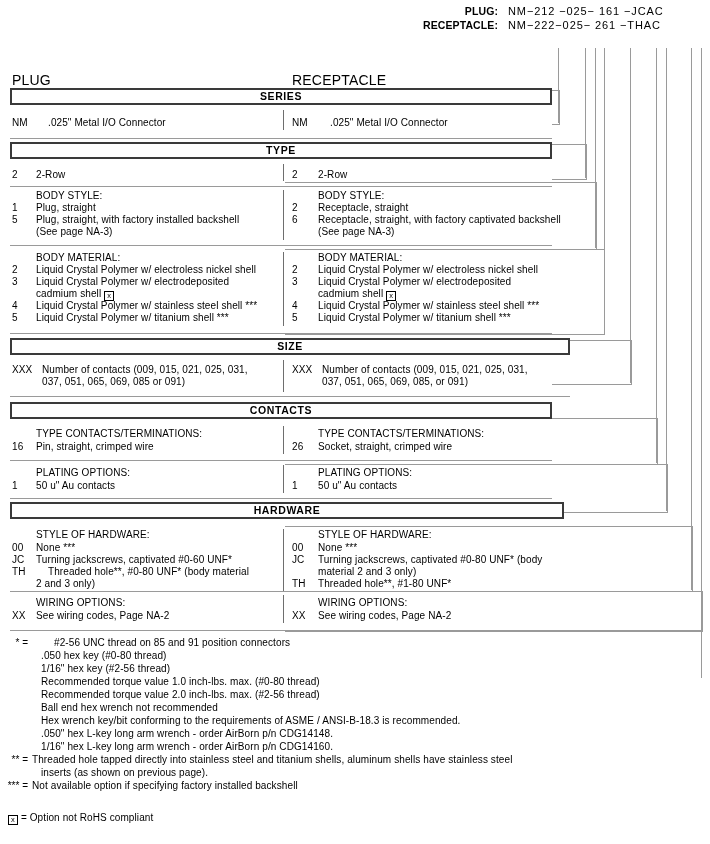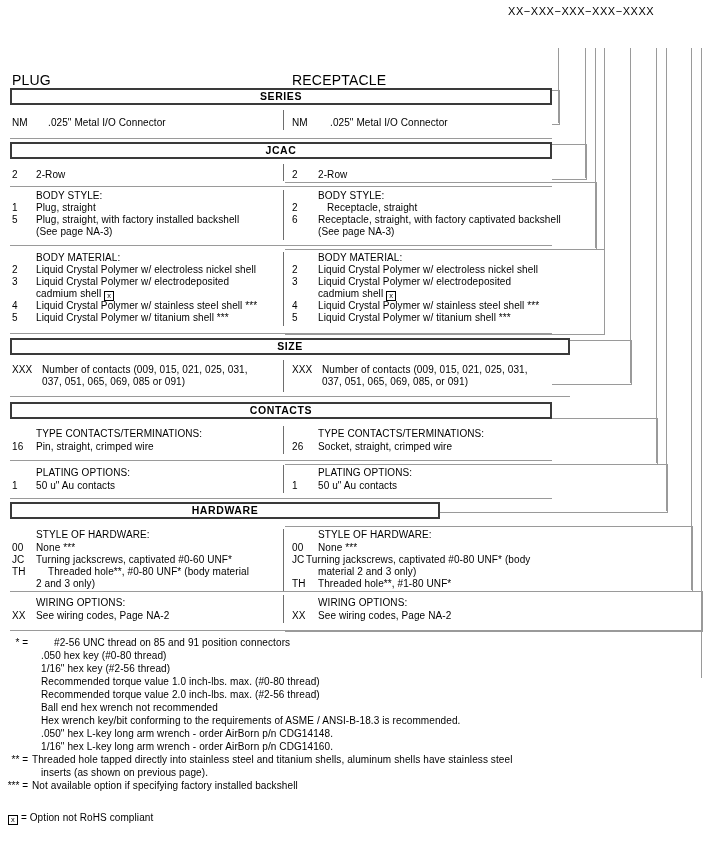--- a/index.html
+++ b/index.html
@@ -131,22 +131,26 @@
     text-align: right;
     font-size: 10px;
     line-height: 12.6px;
   }
 </style>
 </head>
 <body>
 
 <div id="pn-header">
   <div class="pn-row">
-    <div class="pn-label"></div>
-    <div class="pn-value mask">XX−XXX−XXX−XXX−XXXX</div>
+    <div class="pn-label">PLUG:</div>
+    <div class="pn-value">NM−212 −025− 161 −JCAC</div>
+  </div>
+  <div class="pn-row">
+    <div class="pn-label">RECEPTACLE:</div>
+    <div class="pn-value">NM−222−025− 261 −THAC</div>
   </div>
 </div>
 
 <div class="leader" style="left:558px;  top:48px;  height:75px;"></div>
 
 <div class="leader" style="left:585px;  top:48px;  height:130px;"></div>
 <div class="leader" style="left:595px;  top:48px;  height:200px;"></div>
 <div class="leader" style="left:603.5px;top:48px;  height:285px;"></div>
 
 <div class="leader" style="left:630px;  top:48px;  height:335px;"></div>
@@ -174,39 +178,39 @@
   <span>SERIES</span>
 </div>
 <div class="opt" style="left:12px;  top:117px;">NM</div>
 <div class="opt" style="left:48px;  top:117px;">.025" Metal I/O Connector</div>
 <div class="vdiv" style="left:283px; top:110px; height:20px;"></div>
 <div class="opt" style="left:292px; top:117px;">NM</div>
 <div class="opt" style="left:330px; top:117px;">.025" Metal I/O Connector</div>
 <div class="sep" style="top:138px; width:542px;"></div>
 
 <div class="section-bar" style="top:142px; width:542px;">
-  <span>JCAC</span>
+  <span>TYPE</span>
 </div>
 <div class="opt" style="left:12px;  top:169px;">2</div>
 <div class="opt" style="left:36px;  top:169px;">2-Row</div>
 <div class="vdiv" style="left:283px; top:164px; height:17px;"></div>
 <div class="opt" style="left:292px; top:169px;">2</div>
 <div class="opt" style="left:318px; top:169px;">2-Row</div>
 <div class="sep" style="top:186px; width:542px;"></div>
 
 <div class="opt hdr" style="left:36px;  top:190px;">BODY STYLE:</div>
 <div class="opt" style="left:12px; top:202px;">1</div>
 <div class="opt" style="left:36px; top:202px;">Plug, straight</div>
 <div class="opt" style="left:12px; top:214px;">5</div>
 <div class="opt" style="left:36px; top:214px;">Plug, straight, with factory installed backshell</div>
 <div class="opt" style="left:36px; top:226px;">(See page NA-3)</div>
 <div class="vdiv" style="left:283px; top:190px; height:50px;"></div>
 <div class="opt hdr" style="left:318px; top:190px;">BODY STYLE:</div>
 <div class="opt" style="left:292px; top:202px;">2</div>
-<div class="opt" style="left:327px; top:202px;">Receptacle, straight</div>
+<div class="opt" style="left:318px; top:202px;">Receptacle, straight</div>
 <div class="opt" style="left:292px; top:214px;">6</div>
 <div class="opt" style="left:318px; top:214px;">Receptacle, straight, with factory captivated backshell</div>
 <div class="opt" style="left:318px; top:226px;">(See page NA-3)</div>
 <div class="sep" style="top:245px; width:542px;"></div>
 
 <div class="opt hdr" style="left:36px; top:252px;">BODY MATERIAL:</div>
 <div class="opt" style="left:12px; top:264px;">2</div>
 <div class="opt" style="left:36px; top:264px;">Liquid Crystal Polymer w/ electroless nickel shell</div>
 <div class="opt" style="left:12px; top:276px;">3</div>
 <div class="opt" style="left:36px; top:276px;">Liquid Crystal Polymer w/ electrodeposited</div>
@@ -260,37 +264,37 @@
 
 <div class="opt hdr" style="left:36px; top:467px;">PLATING OPTIONS:</div>
 <div class="opt" style="left:12px; top:480px;">1</div>
 <div class="opt" style="left:36px; top:480px;">50 u" Au contacts</div>
 <div class="vdiv" style="left:283px; top:465px; height:28px;"></div>
 <div class="opt hdr" style="left:318px; top:467px;">PLATING OPTIONS:</div>
 <div class="opt" style="left:292px; top:480px;">1</div>
 <div class="opt" style="left:318px; top:480px;">50 u" Au contacts</div>
 <div class="sep" style="top:498px; width:542px;"></div>
 
-<div class="section-bar" style="top:502px; width:430px;">
+<div class="section-bar" style="top:502px; width:554px;">
   <span>HARDWARE</span>
 </div>
 <div class="opt hdr" style="left:36px; top:529px;">STYLE OF HARDWARE:</div>
 <div class="opt" style="left:12px; top:542px;">00</div>
 <div class="opt" style="left:36px; top:542px;">None ***</div>
 <div class="opt" style="left:12px; top:554px;">JC</div>
 <div class="opt" style="left:36px; top:554px;">Turning jackscrews, captivated #0-60 UNF*</div>
 <div class="opt" style="left:12px; top:566px;">TH</div>
 <div class="opt" style="left:36px; top:566px;margin-left:12px;">Threaded hole**, #0-80 UNF* (body material</div>
 <div class="opt" style="left:36px; top:578px;">2 and 3 only)</div>
 <div class="vdiv" style="left:283px; top:529px; height:62px;"></div>
 <div class="opt hdr" style="left:318px; top:529px;">STYLE OF HARDWARE:</div>
 <div class="opt" style="left:292px; top:542px;">00</div>
 <div class="opt" style="left:318px; top:542px;">None ***</div>
 <div class="opt" style="left:292px; top:554px;">JC</div>
-<div class="opt" style="left:306px; top:554px;">Turning jackscrews, captivated #0-80 UNF* (body</div>
+<div class="opt" style="left:318px; top:554px;">Turning jackscrews, captivated #0-80 UNF* (body</div>
 <div class="opt" style="left:318px; top:566px;">material 2 and 3 only)</div>
 <div class="opt" style="left:292px; top:578px;">TH</div>
 <div class="opt" style="left:318px; top:578px;">Threaded hole**, #1-80 UNF*</div>
 <div class="sep" style="top:591px; width:542px;"></div>
 
 <div class="opt hdr" style="left:36px; top:597px;">WIRING OPTIONS:</div>
 <div class="opt" style="left:12px; top:610px;">XX</div>
 <div class="opt" style="left:36px; top:610px;">See wiring codes, Page NA-2</div>
 <div class="vdiv" style="left:283px; top:595px; height:28px;"></div>
 <div class="opt hdr" style="left:318px; top:597px;">WIRING OPTIONS:</div>

